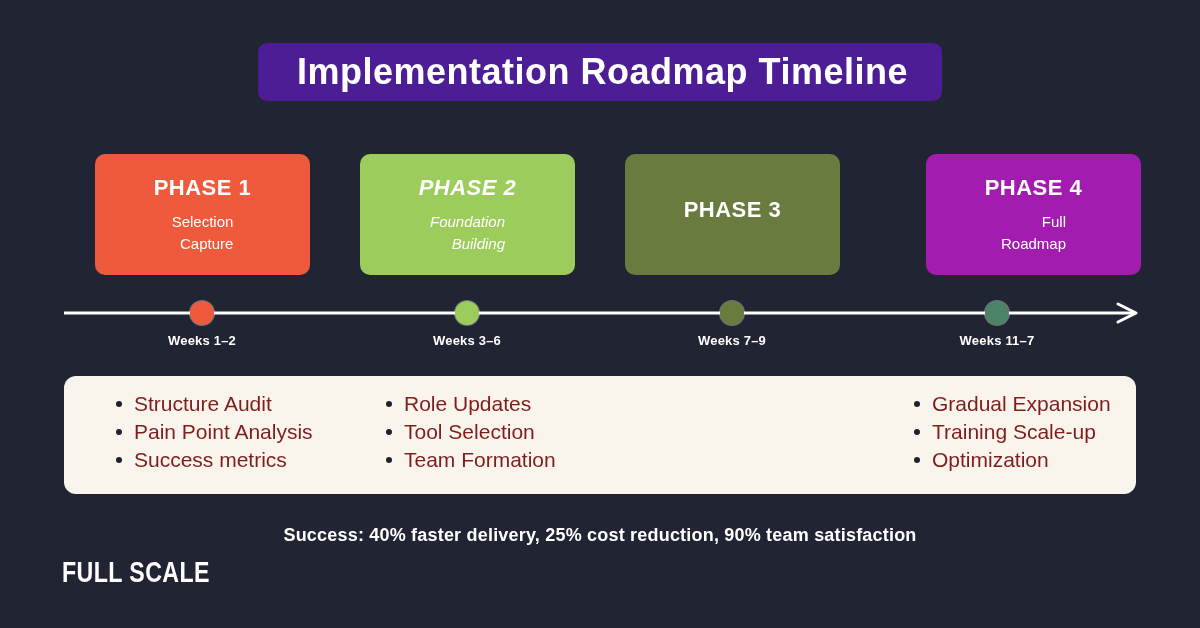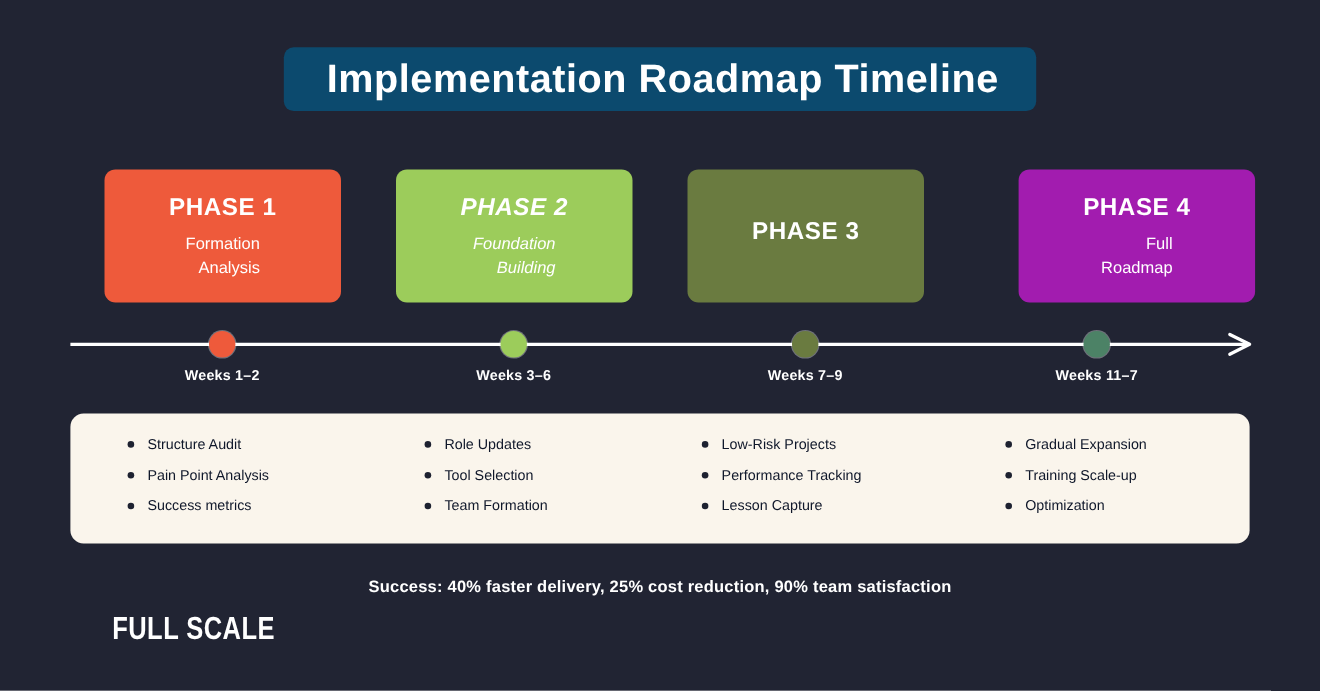--- a/index.html
+++ b/index.html
@@ -106,77 +106,76 @@
   .col-2 { left: 318px; }
   .col-3 { left: 570px; }
   .col-4 { left: 846px; }
   .detail-col ul {
     margin: 0; padding: 0;
     list-style: none;
   }
   .detail-col li {
     position: relative;
     padding-left: 22px;
-    color: #0f172a;
-    font-size: 13px;
+    color: #7f1d1d;
+    font-size: 21px;
     line-height: 28px;
     white-space: nowrap;
   }
   .detail-col li::before {
     content: "";
     position: absolute;
     left: 4px; top: 11px;
     width: 6px; height: 6px;
     border-radius: 50%;
     background: #1D2130;
   }
 
   
   .success-line {
     position: absolute;
     top: 525px; left: 0;
     width: 1200px;
     text-align: center;
     color: #FFFFFF;
-    font-size: 15px;
+    font-size: 18px;
     font-weight: 700;
     letter-spacing: 0.2px;
   }
 
   
   .logo {
     position: absolute;
     left: 62px; top: 556px;
     color: #FFFFFF;
     font-size: 29px;
     font-weight: 800;
     letter-spacing: 0.5px;
-    margin-left: 40px;
   }
   .logo span {
     display: inline-block;
     transform: scaleX(0.8);
     transform-origin: left center;
     white-space: nowrap;
   }
 </style>
 </head>
 <body>
 
 <div class="canvas" style="background-color: rgb(33, 36, 51);">
 
-  <div class="title-banner" style="background-color: #0c4a6e; padding-left: 39px;">
+  <div class="title-banner" style="background-color: #4c1d95; padding-left: 39px;">
     <h1>Implementation Roadmap Timeline</h1>
   </div>
 
   <div class="phase-card card-1" style="background-color: rgb(238, 90, 59);">
     <div class="phase-name">PHASE 1</div>
     <div class="phase-sub">
-      <div>Formation</div>
-      <div>Analysis</div>
+      <div>Selection</div>
+      <div>Capture</div>
     </div>
   </div>
 
   <div class="phase-card card-2" style="background-color: rgb(156, 204, 91); font-style: italic;">
     <div class="phase-name">PHASE 2</div>
     <div class="phase-sub">
       <div>Foundation</div>
       <div>Building</div>
     </div>
   </div>
@@ -216,27 +215,20 @@
         <li>Success metrics</li>
       </ul>
     </div>
     <div class="detail-col col-2">
       <ul>
         <li>Role Updates</li>
         <li>Tool Selection</li>
         <li>Team Formation</li>
       </ul>
     </div>
-    <div class="detail-col col-3">
-      <ul>
-        <li>Low-Risk Projects</li>
-        <li>Performance Tracking</li>
-        <li>Lesson Capture</li>
-      </ul>
-    </div>
     <div class="detail-col col-4">
       <ul>
         <li>Gradual Expansion</li>
         <li>Training Scale-up</li>
         <li>Optimization</li>
       </ul>
     </div>
   </div>
 
   <div class="success-line">Success: 40% faster delivery, 25% cost reduction, 90% team satisfaction</div>

